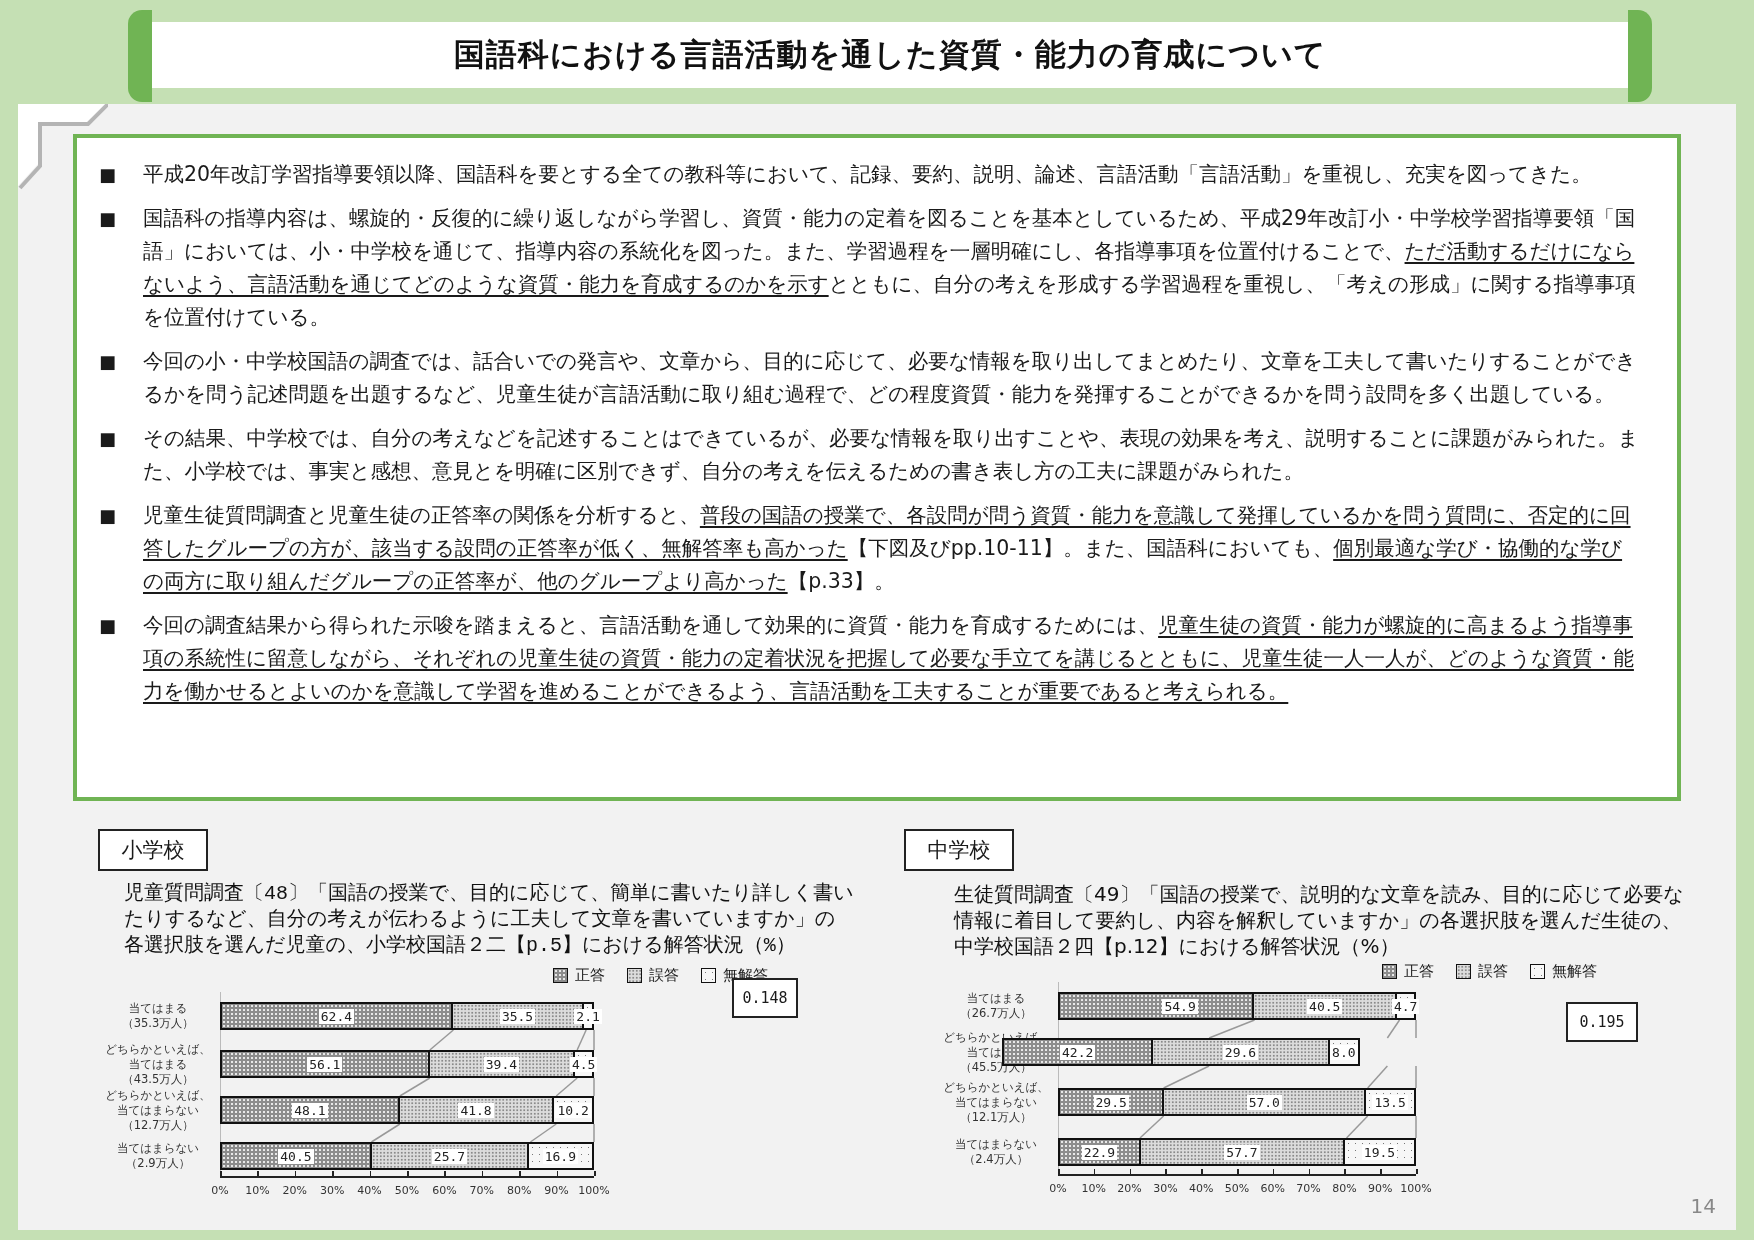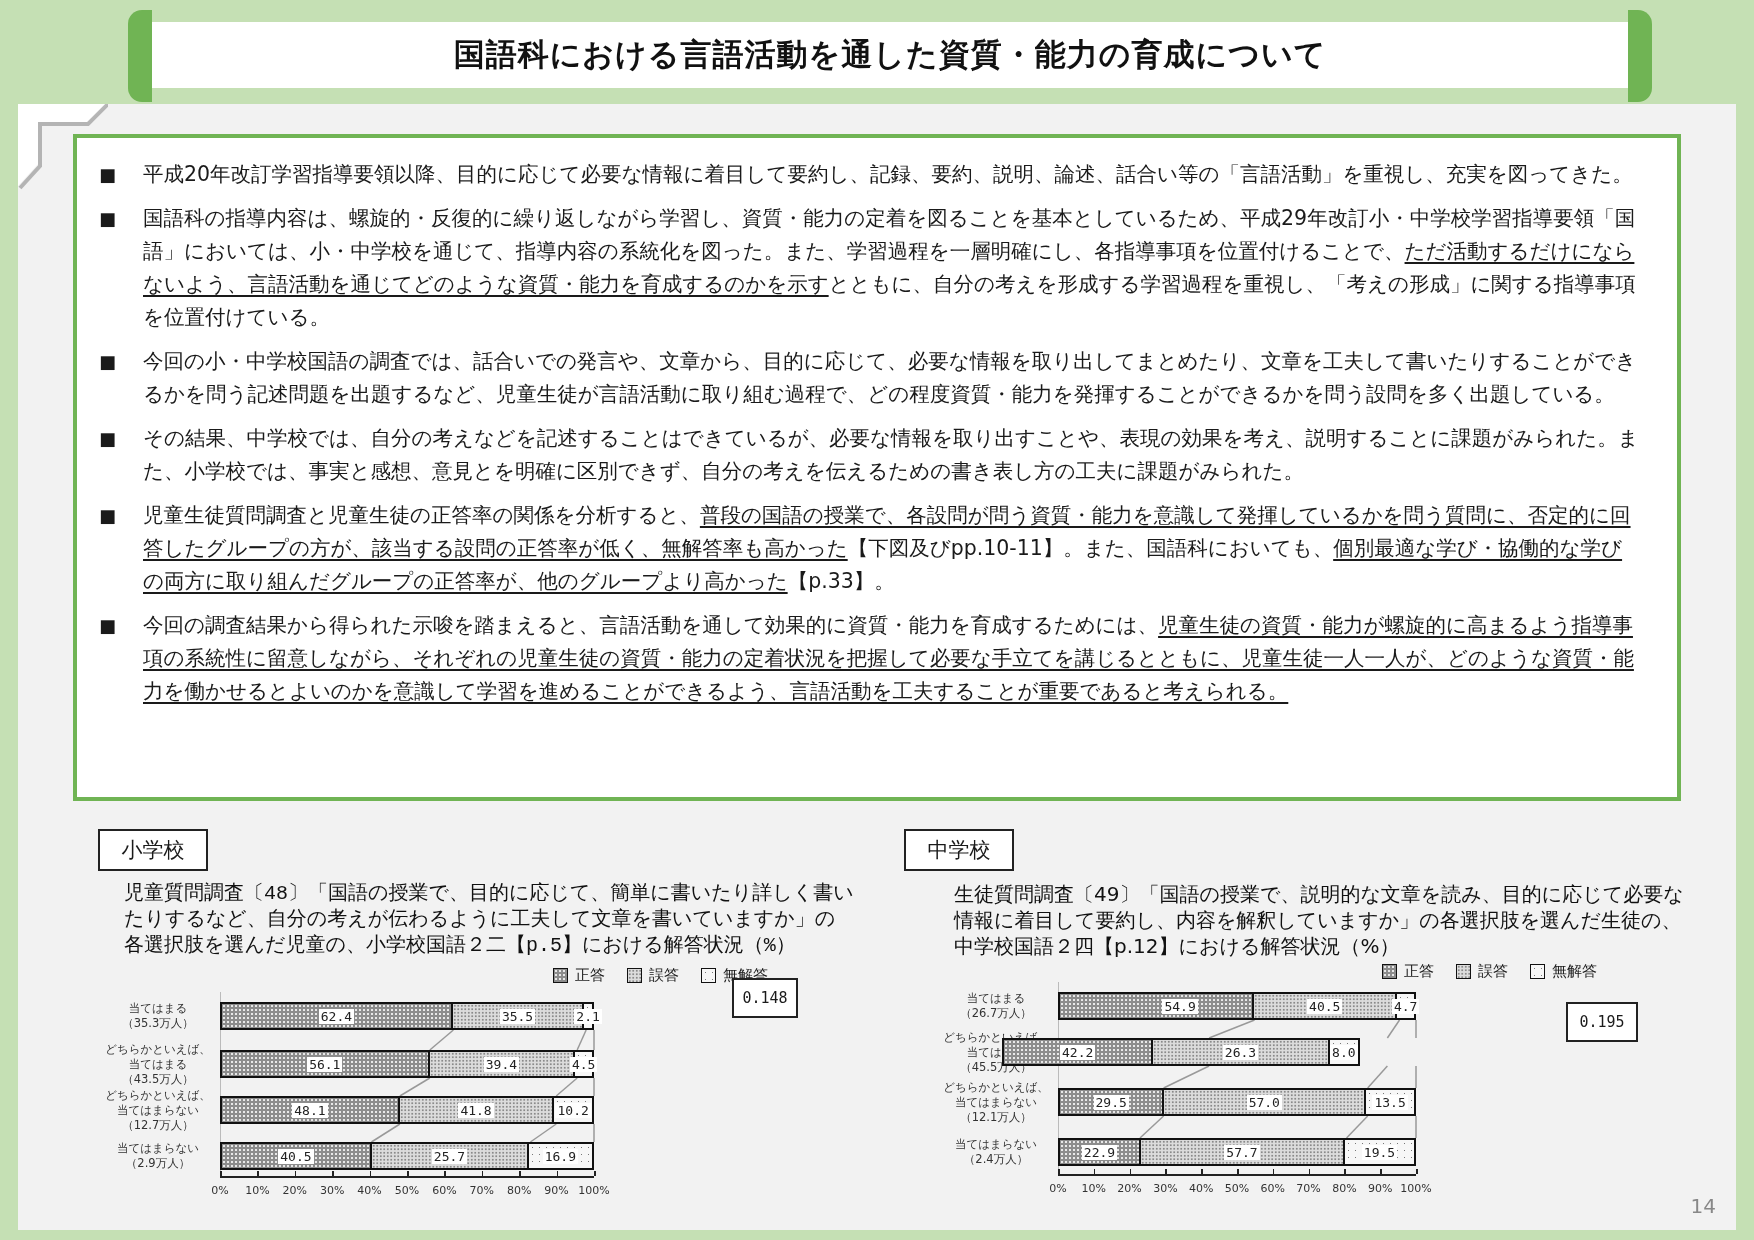--- a/index.html
+++ b/index.html
@@ -105,21 +105,21 @@
 
 <div class="slide">
   <svg class="corner-deco" viewBox="0 0 90 90">
     <polygon points="0,0 90,0 70,18 20,18 20,60 0,82" fill="#ffffff"></polygon>
     <polyline points="90,0 70,20 22,20 22,62 2,84" fill="none" stroke="#9a9a9a" stroke-width="4" opacity="0.7"></polyline>
   </svg>
 
   <div class="content-box" id="summary-box">
       <div class="bullet">
         <span class="bullet-mark">■</span>
-        <span class="bullet-text"><span>平成20年改訂学習指導要領以降、目的に応じて必要な情報に着目して要約し、記録、要約、説明、論述、話合い等の「言語活動」を重視し、充実を図ってきた。</span></span>
+        <span class="bullet-text"><span>平成20年改訂学習指導要領以降、国語科を要とする全ての教科等において、記録、要約、説明、論述、言語活動「言語活動」を重視し、充実を図ってきた。</span></span>
       </div>
       <div class="bullet">
         <span class="bullet-mark">■</span>
         <span class="bullet-text"><span>国語科の指導内容は、螺旋的・反復的に繰り返しながら学習し、資質・能力の定着を図ることを基本としているため、平成29年改訂小・中学校学習指導要領「国語」においては、小・中学校を通じて、指導内容の系統化を図った。また、学習過程を一層明確にし、各指導事項を位置付けることで、</span><u>ただ活動するだけにならないよう、言語活動を通じてどのような資質・能力を育成するのかを示す</u><span>とともに、自分の考えを形成する学習過程を重視し、「考えの形成」に関する指導事項を位置付けている。</span></span>
       </div>
       <div class="bullet">
         <span class="bullet-mark">■</span>
         <span class="bullet-text"><span>今回の小・中学校国語の調査では、話合いでの発言や、文章から、目的に応じて、必要な情報を取り出してまとめたり、文章を工夫して書いたりすることができるかを問う記述問題を出題するなど、児童生徒が言語活動に取り組む過程で、どの程度資質・能力を発揮することができるかを問う設問を多く出題している。</span></span>
       </div>
       <div class="bullet">
@@ -300,21 +300,21 @@
       <div class="row-label" style="left: 918px; width: 120px; top: 925.5px;">
         <div>どちらかといえば、</div>
         <div>当てはまる</div>
         <div>（45.5万人）</div>
       </div>
       <div class="bar" style="left: 984px; top: 934px; width: 358px;">
         <div class="seg pat-correct" style="width: 42.2%;">
           <span class="seg-val">42.2</span>
         </div>
         <div class="seg pat-wrong" style="width: 49.8%;">
-          <span class="seg-val">26.3</span>
+          <span class="seg-val">29.6</span>
         </div>
         <div class="seg pat-none" style="width: 8%;">
           <span class="seg-val">8.0</span>
         </div>
       </div>
       <div class="row-label" style="left: 918px; width: 120px; top: 975.5px;">
         <div>どちらかといえば、</div>
         <div>当てはまらない</div>
         <div>（12.1万人）</div>
       </div>

